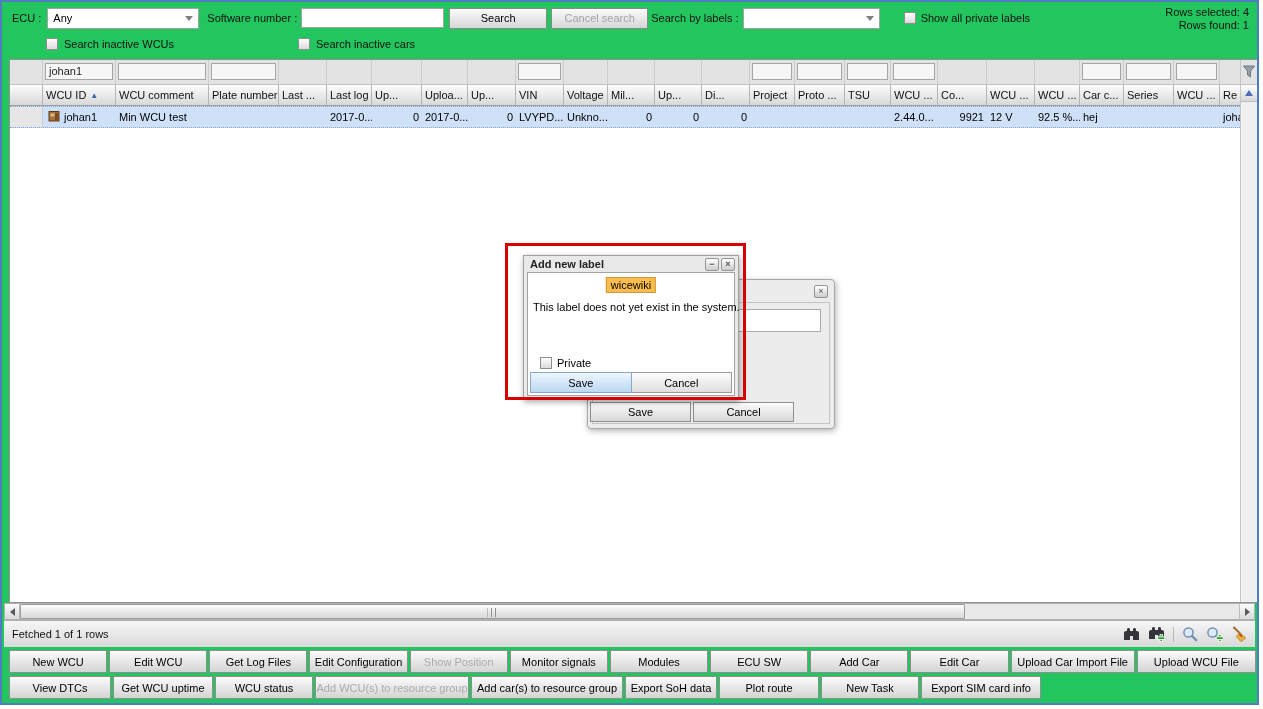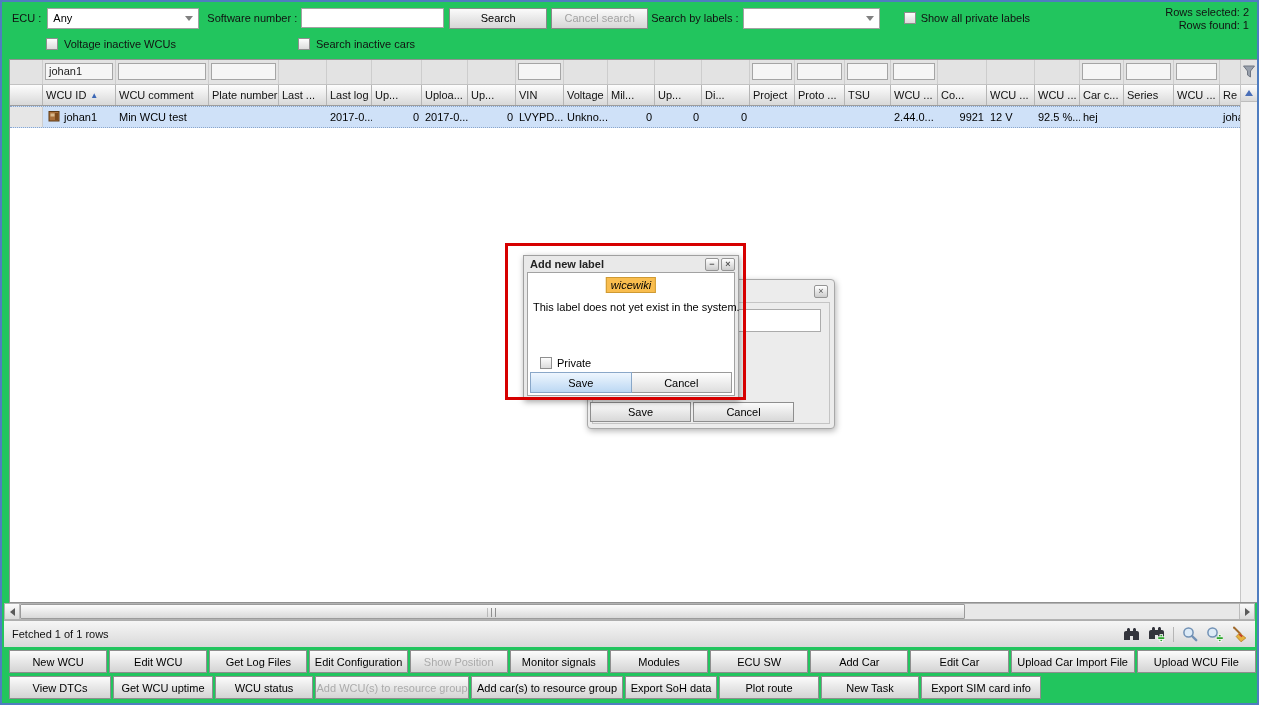--- a/index.html
+++ b/index.html
@@ -119,21 +119,21 @@
 
   .front-dialog{position:absolute;left:521px;top:253px;width:216px;height:145px;background:#e9e9e9;
                 border:1px solid #a0a0a0;border-radius:0;box-shadow:1px 2px 6px rgba(0,0,0,.35);
                 z-index:10;}
   .fd-title{height:15px;display:flex;align-items:center;padding:1px 3px 0 6px;font-weight:bold;
             color:#222;}
   .fd-winbtns{margin-left:auto;display:flex;gap:2px;}
   .fd-body{position:absolute;left:3px;right:3px;top:16px;bottom:3px;background:#fff;
            border:1px solid #a2a2a2;}
   .fd-chip{position:absolute;top:4px;left:50%;transform:translateX(-50%);background:#f9bd4e;
-           border:1px solid #cf9a33;padding:1px 4px;white-space:nowrap;font-style:italic;}
+           border:1px solid #cf9a33;padding:1px 4px;white-space:nowrap;}
   .fd-msg1{position:absolute;top:28px;left:5px;right:2px;white-space:nowrap;}
   .fd-msg2{position:absolute;top:49px;left:5px;width:198px;line-height:12px;}
   .fd-private{position:absolute;top:84px;left:12px;display:flex;align-items:center;gap:5px;}
   .fd-btns{position:absolute;left:2px;right:2px;bottom:2px;height:21px;display:flex;}
   .fd-save{flex:1;display:flex;align-items:center;justify-content:center;
            background:linear-gradient(#eef6fe,#bcd8f3);border:1px solid #89a7c8;}
   .fd-cancel{flex:1;display:flex;align-items:center;justify-content:center;
              background:linear-gradient(#fefefe,#dedede);border:1px solid #9a9a9a;border-left:none;}
 
   .red-rect{position:absolute;left:503px;top:241px;width:241px;height:157px;border:3px solid #d60000;
@@ -157,26 +157,26 @@
       <div class="pushbtn disabled" style="width:97px;margin-left:4px;">Cancel search</div>
       <span class="lbl" style="margin-left:3px;">Search by labels :</span>
       <div class="combo" style="width:137px;margin-left:4px;">
         <span></span>
         <span class="chev"></span>
       </div>
       <span class="cb" style="margin-left:24px;"></span>
       <span class="lbl" style="margin-left:5px;">Show all private labels</span>
     </div>
     <div class="rows-info">
-      <div>Rows selected: 2</div>
+      <div>Rows selected: 4</div>
       <div>Rows found: 1</div>
     </div>
     <div class="tb-row2-item" style="left:44px;">
       <span class="cb"></span>
-      <span class="lbl">Voltage inactive WCUs</span>
+      <span class="lbl">Search inactive WCUs</span>
     </div>
     <div class="tb-row2-item" style="left:296px;">
       <span class="cb"></span>
       <span class="lbl">Search inactive cars</span>
     </div>
   </div>
 
   <div class="grid">
     <div class="filter-row" id="filterRow">
       <div class="rowheader"></div>

